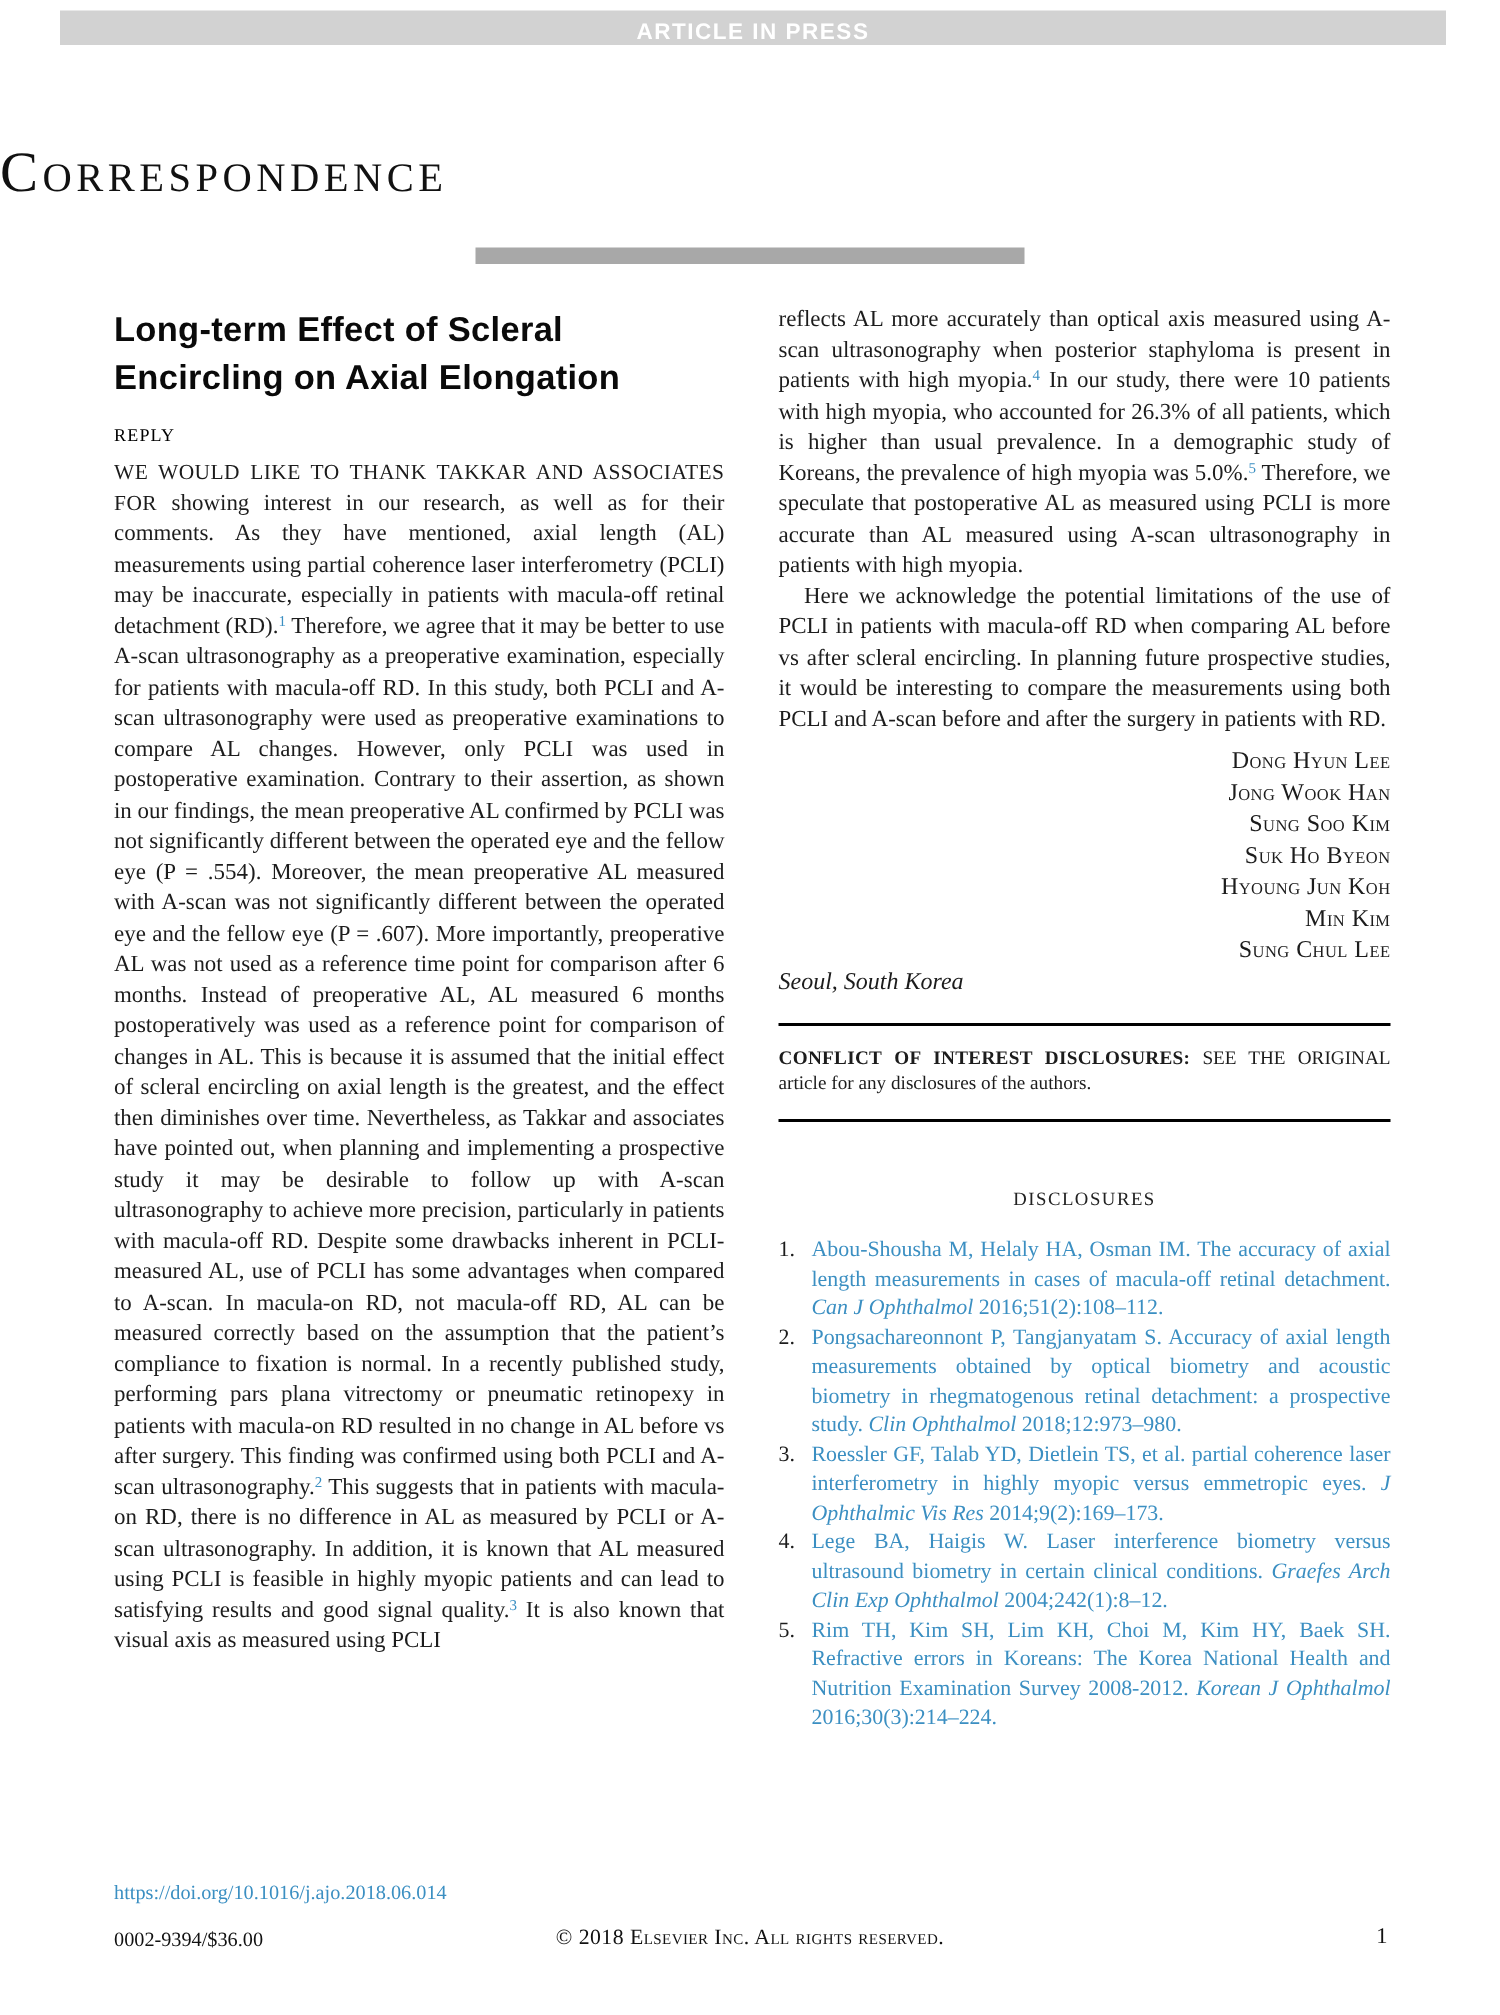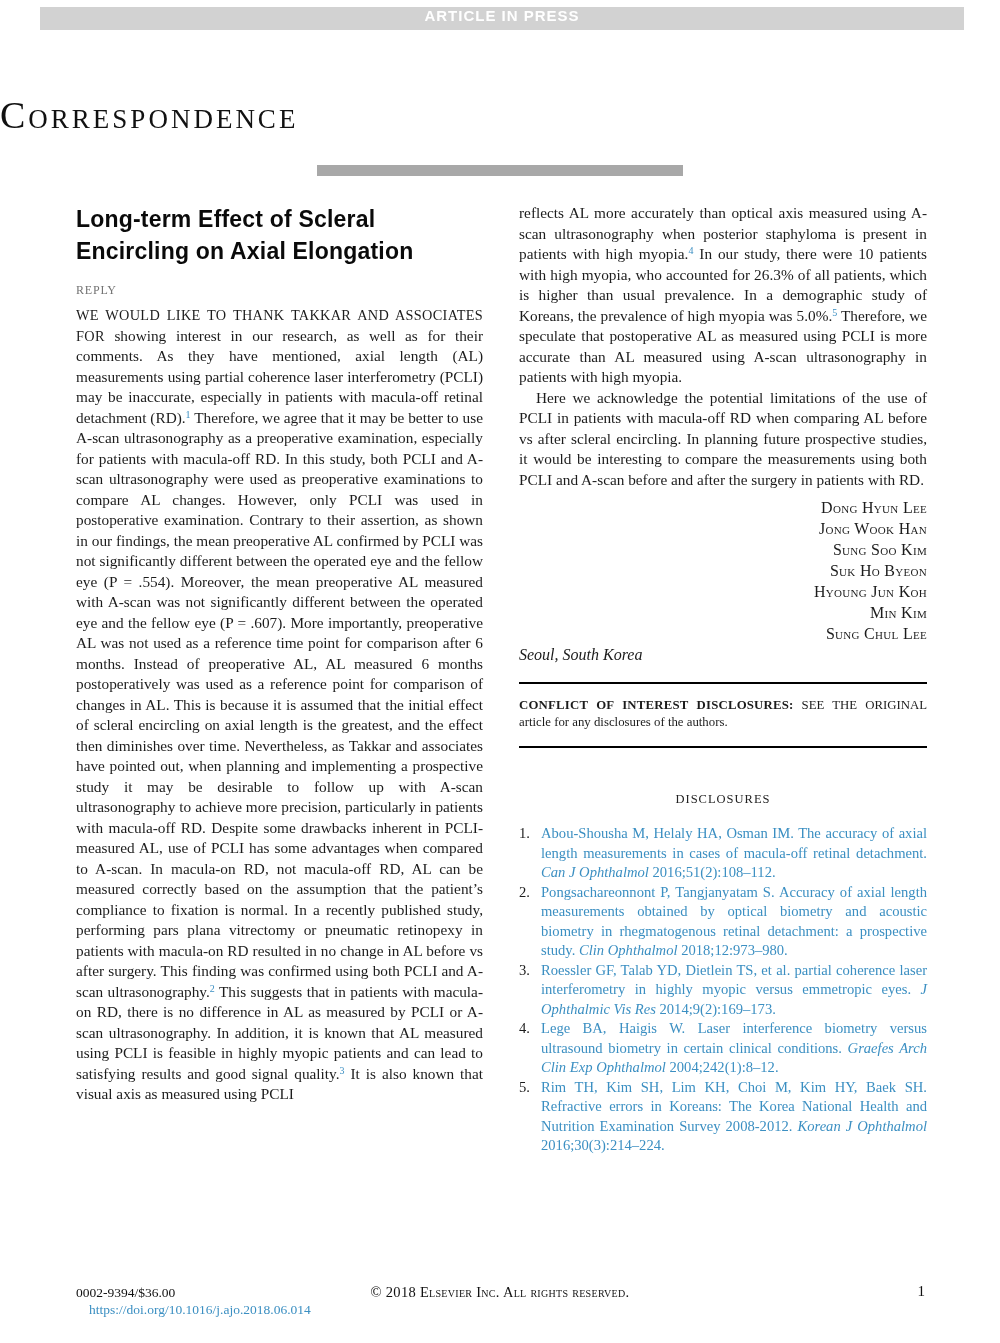--- a/index.html
+++ b/index.html
@@ -14,21 +14,21 @@
     width:1000px;height:1343px;
     background:#ffffff;
     font-family:"Liberation Serif", serif;
     color:var(--ink);
     overflow:hidden;
   }
   
   .banner{
     position:absolute;left:40px;top:7px;width:924px;height:23px;
     background:var(--banner-gray);
-    display:flex;align-items:flex-start;justify-content:center;
+    display:flex;align-items:flex-end;justify-content:center;
   }
   .banner span{
     font-family:"Liberation Sans", sans-serif;
     font-weight:bold;font-size:15px;letter-spacing:1px;color:#ffffff;
   }
   
   .masthead-title{
     position:absolute;left:0;top:93px;width:1000px;
     text-align:left;
     font-variant:small-caps;
@@ -43,21 +43,21 @@
   .col{position:absolute;top:203px;}
   .col-left{left:76px;width:407px;}
   .col-right{left:519px;width:408px;}
   .article-title{
     font-family:"Liberation Sans", sans-serif;
     font-weight:bold;font-size:23px;line-height:32px;color:#0a0a0a;
     margin:0 0 0 0;letter-spacing:0.2px;
   }
   .section-label{
     margin-top:16px;
-    font-size:12px;letter-spacing:0.8px;color:#737373;
+    font-size:12px;letter-spacing:0.8px;color:#000000;
   }
   .body-par{
     margin:7px 0 0 0;
     font-size:15.3px;line-height:20.5px;
     text-align:justify;text-justify:inter-word;
   }
   .indent{text-indent:17px;margin-top:0;}
   .seg-caps{font-size:14.3px;letter-spacing:0.3px;}
   .seg-italic{font-style:italic;}
   .seg-sup{
@@ -97,22 +97,22 @@
   }
   .ref-num{
     position:absolute;left:0;top:0;color:var(--ink);
   }
   
   .footer-issn{
     position:absolute;left:76px;top:1285px;
     font-size:13.5px;color:#111;
   }
   .footer-doi{
-    position:absolute;left:76px;top:1302px;
-    font-size:13.5px;color:var(--link-blue);text-decoration:none;margin-left:13px;
+    position:absolute;left:76px;top:1254px;
+    font-size:13.5px;color:var(--link-blue);text-decoration:none;
   }
   .footer-copyright{
     position:absolute;left:0;top:1284px;width:1000px;text-align:center;
     font-variant:small-caps;font-size:14.5px;letter-spacing:0.3px;color:#111;
   }
   .footer-page-number{
     position:absolute;right:75px;top:1283px;
     font-size:15px;color:#111;
   }
 </style>

